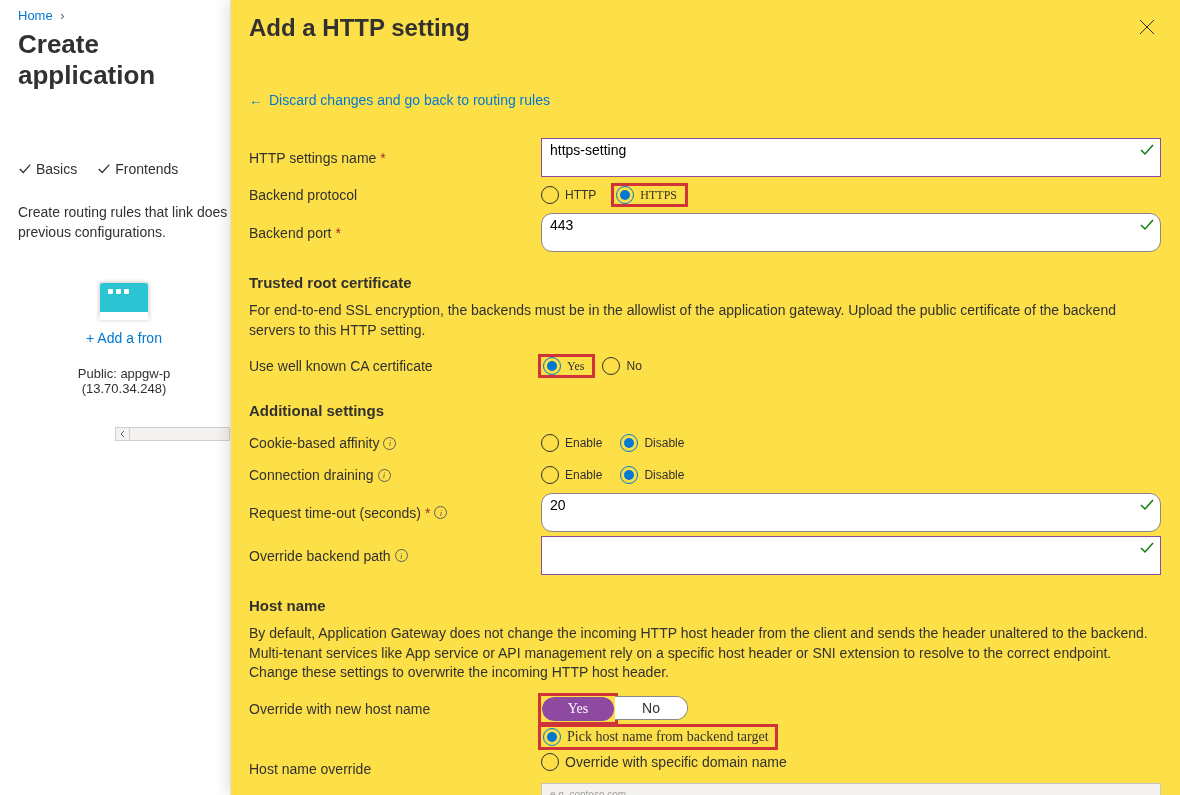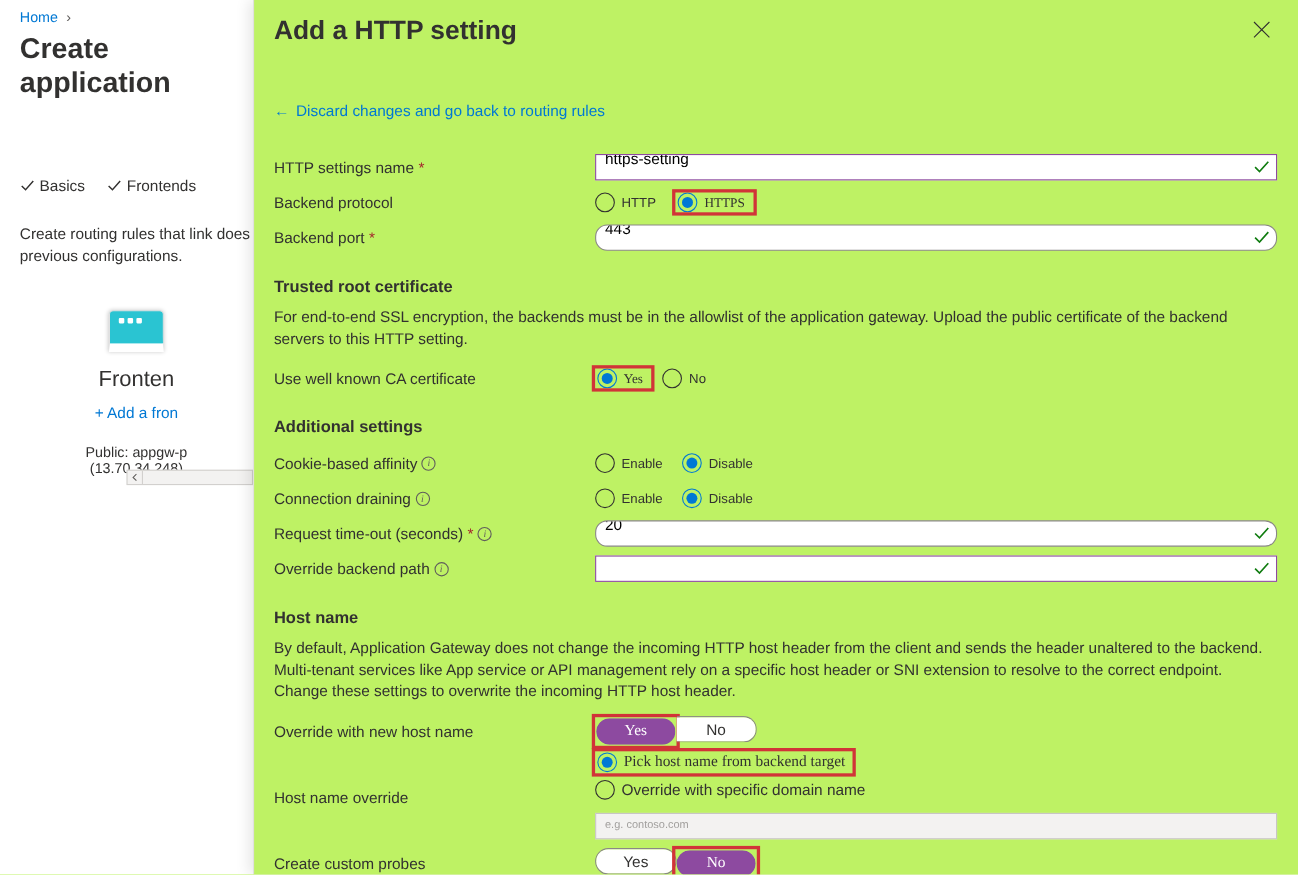--- a/index.html
+++ b/index.html
@@ -50,21 +50,21 @@
   .left-scrollbar {
     position:absolute; left:115px; top:427px; width:115px; height:14px;
     border:1px solid #d2d0ce; background:#f3f2f1;
   }
   .left-scrollbar .thumb-l { position:absolute;left:0;top:0;width:14px;height:12px;border-right:1px solid #d2d0ce; display:flex;align-items:center;justify-content:center;}
 
   
   .panel {
     position: absolute;
     top: 0; bottom: 0; left: 230px; right: 0;
-    background: #bef264;
+    background: #fde047;
     border-left: 1px solid #e1dfdd;
     box-shadow: -4px 0 12px rgba(0,0,0,0.1);
     padding: 14px 8px 0 18px;
     overflow: hidden;
   }
   .panel-title {
     font-size: 24px; font-weight: 600; color: #323130; margin: 0 0 50px 0;
   }
   .close-x {
     position: absolute; top: 18px; right: 24px; cursor: pointer;
@@ -74,21 +74,21 @@
 
   .discard-link { color:#0078d4; font-size:14px; display:inline-flex; align-items:center; gap:6px; margin-bottom:30px;}
 
   .form-row { display:flex; align-items:center; min-height: 28px; margin-bottom: 4px; }
   .form-label { width: 292px; font-size: 14px; color:#323130; display:flex; align-items:center; gap:4px;}
   .req { color:#a4262c; }
   .info-ic { width:13px;height:13px;border:1px solid #605e5c;border-radius:50%;display:inline-flex;align-items:center;justify-content:center;font-size:9px;font-style:italic;font-family:serif;color:#605e5c;cursor:default;}
 
   .text-input {
     flex:1; max-width: 620px;
-    height: 24px; border:1px solid #8d4aa0; padding: 0 26px 16px 8px;
+    height: 39px; border:1px solid #8d4aa0; padding: 0 26px 16px 8px;
     font-size:14px; font-family:inherit;
     position:relative;
   }
   .text-input.gray { border-color:#8a8886;border-radius:11px; }
   .input-wrap { position: relative; flex:1; max-width:620px; display:flex;}
   .input-check { position:absolute; right:6px; top:4px; color:#107c10; width:16px; height:16px;}
   .input-check svg{width:16px;height:16px;}
 
   .radio { width:18px;height:18px;border:1px solid #323130;border-radius:50%;display:inline-flex;align-items:center;justify-content:center;margin-right:6px;cursor:pointer;flex-shrink:0;}
   .radio.sel { border-color:#0078d4; }
@@ -149,21 +149,20 @@
   <div class="routing-desc">Create routing rules that link does previous configurations.</div>
 
   <div class="fronten-card">
     <div class="fronten-icon">
       <div class="dots">
           <div class="dot"></div>
           <div class="dot"></div>
           <div class="dot"></div>
         </div>
     </div>
-    <div class="fronten-label">Fronten</div>
     <a class="add-fronten">+ Add a fron</a>
     <div class="pub-info">
       <div>Public: appgw-p</div>
       <div>(13.70.34.248)</div>
     </div>
   </div>
   <div class="left-scrollbar">
     <div class="thumb-l">
       <svg width="8" height="8" viewBox="0 0 8 8">
           <path d="M5 1 L2 4 L5 7" stroke="#605e5c" fill="none"></path>

